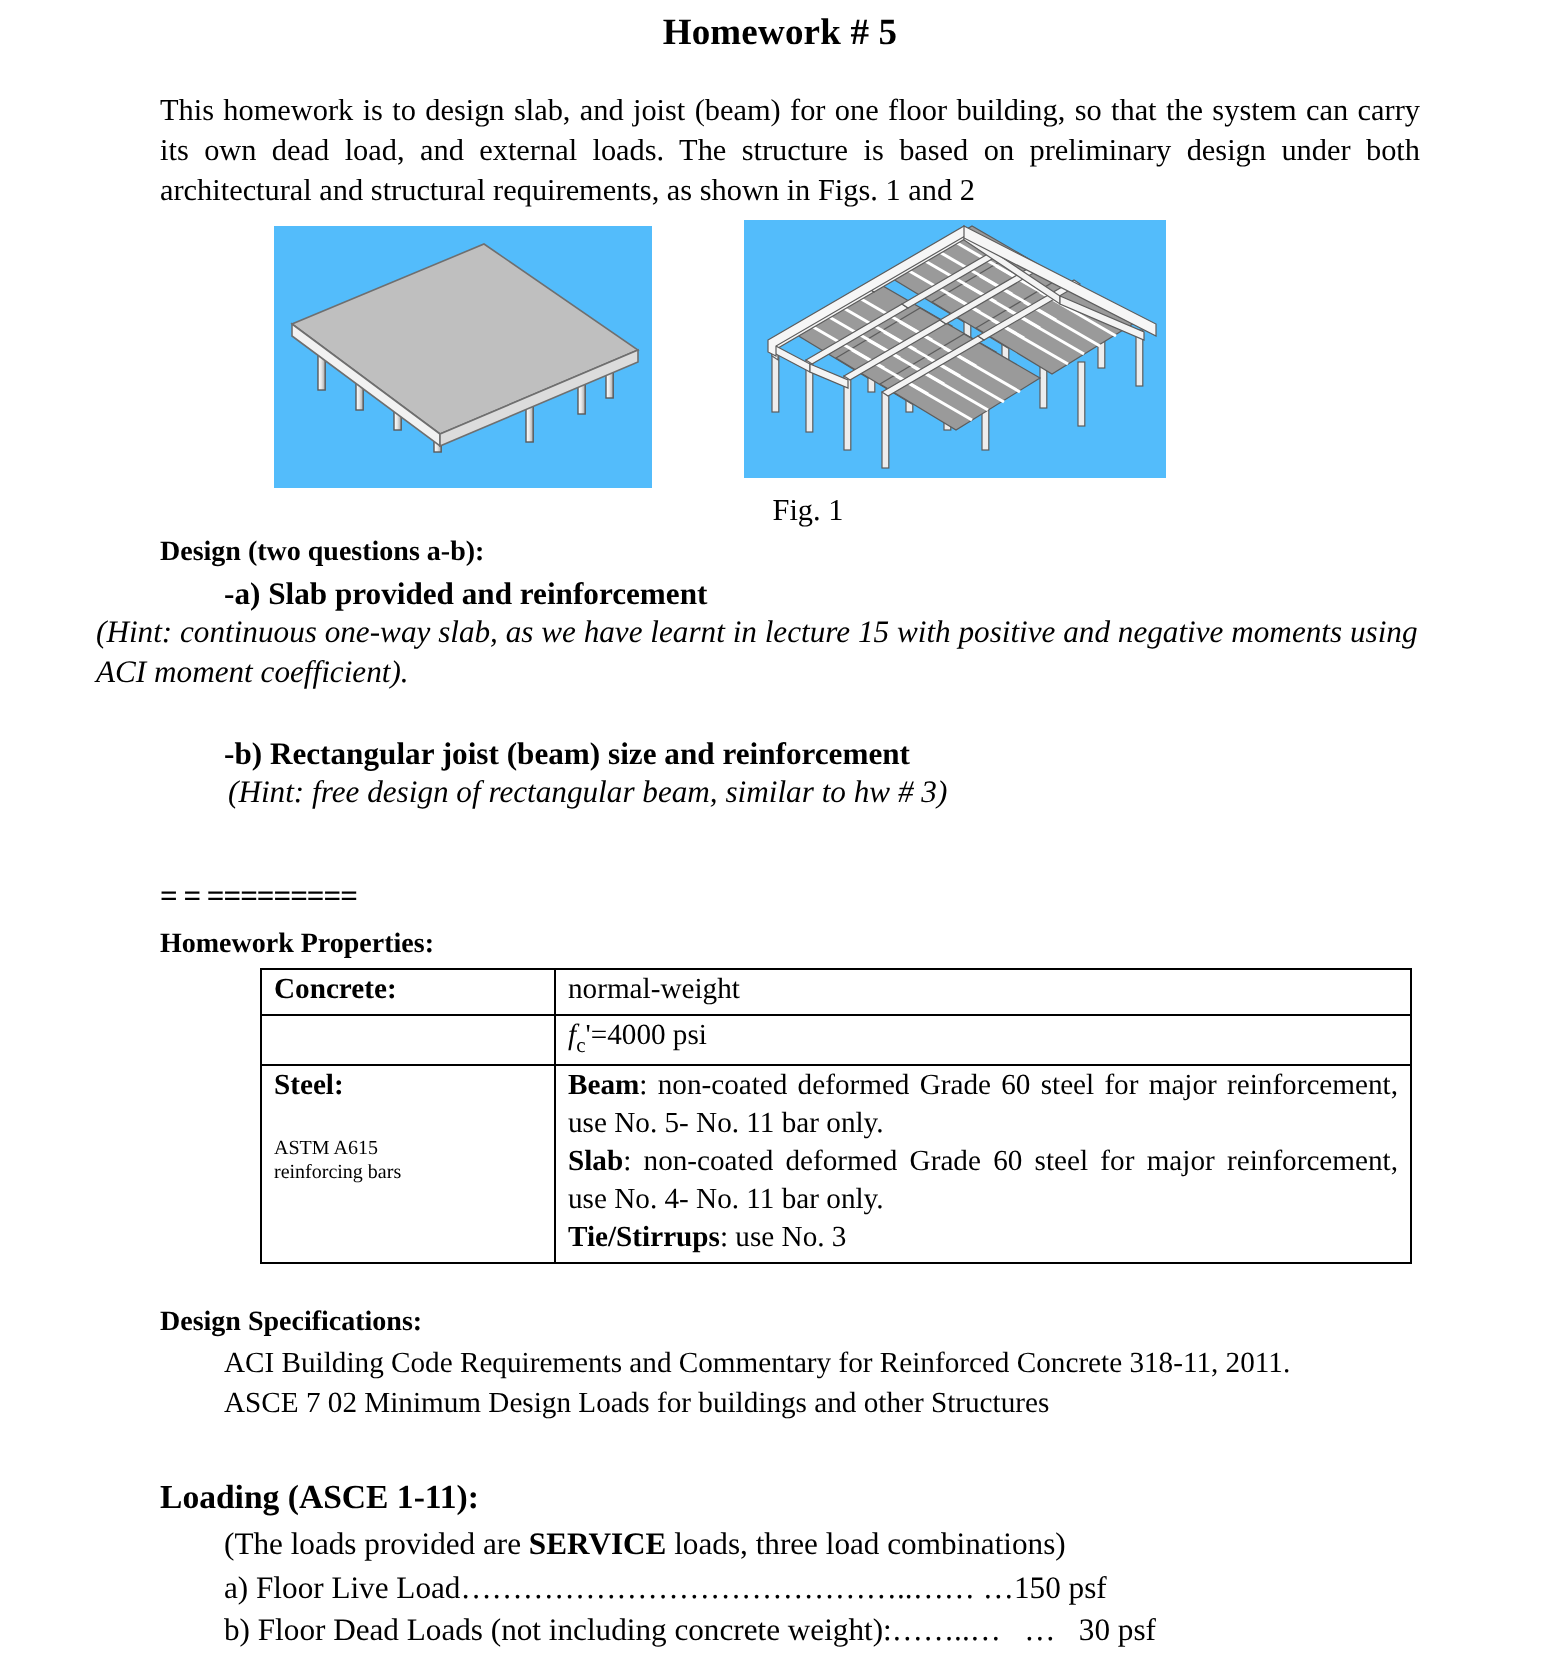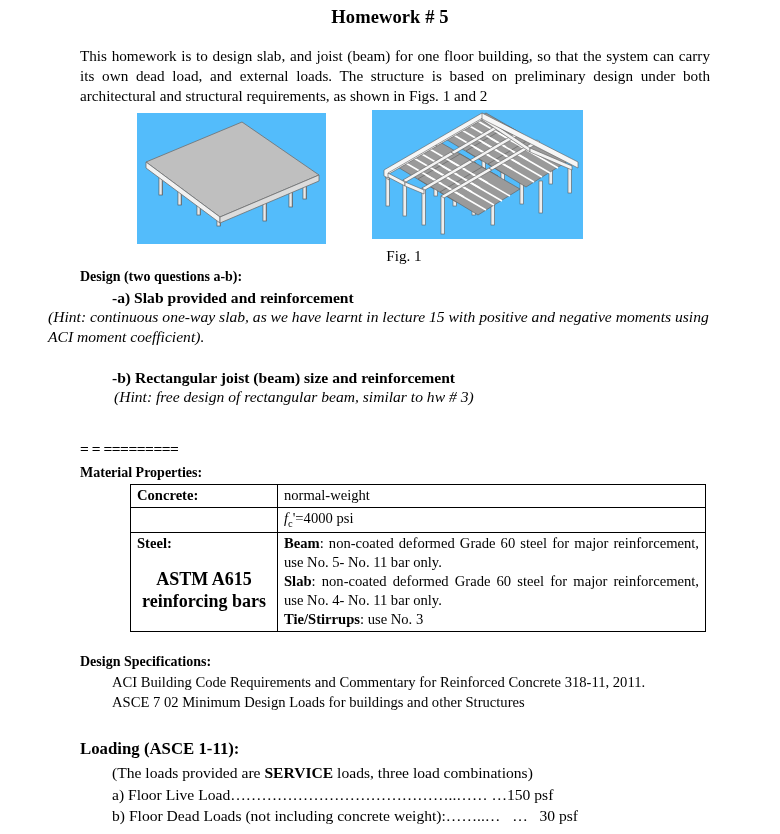--- a/index.html
+++ b/index.html
@@ -114,23 +114,23 @@
     font-size: 14.6px;
     vertical-align: top;
     line-height: 1.30;
   }
   td.col-label { width: 147px; font-weight: bold; }
   td.col-label.plain { font-weight: normal; }
   td.col-val { width: 428px; }
   .just { text-align: justify; text-justify: inter-word; }
   .astm {
     display: block;
-    text-align: center;
-    font-weight: bold;
-    font-size: 18px;
+    text-align: left;
+    font-weight: normal;
+    font-size: 10px;
     padding-top: 16px;
     line-height: 1.22;
   }
   .fc-italic { font-style: italic; }
   .fc-italic sub { font-size: 0.72em; font-style: normal; }
 
   
   .spec-line {
     padding-left: 112px;
     font-size: 14.6px;
@@ -291,21 +291,21 @@
   <div class="indent1 bold">-b) Rectangular joist (beam) size and reinforcement</div>
   <div class="indent-hint" style="padding-left:114px;">(Hint: free design of rectangular beam, similar to hw # 3)</div>
 
   <div class="sp-22"></div>
   <div class="sp-12"></div>
 
   <div class="divider">= = =========</div>
 
   <div class="sp-8"></div>
 
-  <div class="sec-head">Material Properties:</div>
+  <div class="sec-head">Homework Properties:</div>
 
   <div class="sp-4" style="height:3px"></div>
 
   <div class="tbl-wrap">
     <table class="matprops">
       <tbody>
         <tr>
           <td class="col-label">Concrete:</td>
           <td class="col-val">normal-weight</td>
         </tr>

